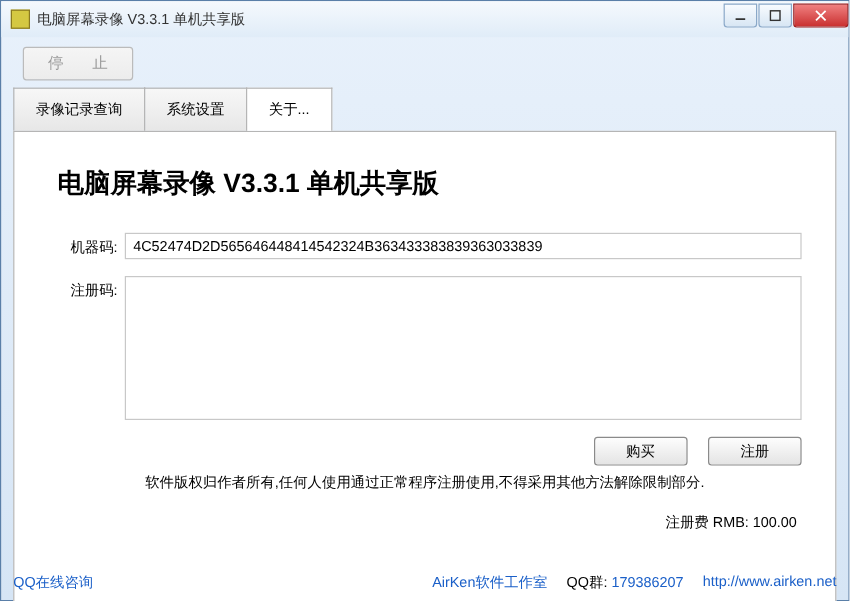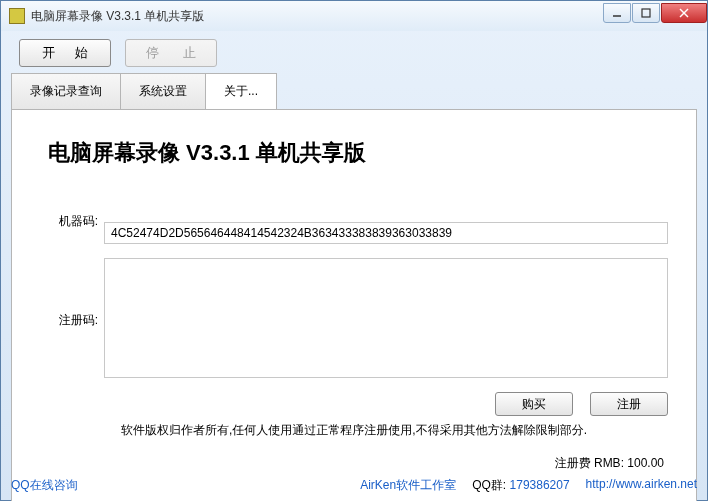--- a/index.html
+++ b/index.html
@@ -13,23 +13,23 @@
 .winbtn.close { width: 46px; background: linear-gradient(#f08080,#c93030); border-color: #a02020; color: #fff; }
 .winbtn svg { width: 10px; height: 10px; }
 .toolbar { padding: 8px 18px 6px; display: flex; gap: 14px; align-items: center; }
 .mainbtn { width: 92px; height: 28px; background: linear-gradient(#fdfdfd,#e6e6e6); border: 1px solid #8a8a8a; border-radius: 3px; font-size: 13px; letter-spacing: 8px; text-indent: 8px; cursor: pointer; }
 .mainbtn:disabled { color: #9a9a9a; border-color: #bbb; background: linear-gradient(#f5f5f5,#ececec); cursor: default; font-family: Liberation Mono, monospace; }
 .tabs { display: flex; padding: 0 10px; }
 .tab { padding: 9px 18px; background: linear-gradient(#f7f7f7,#e7e7e7); border: 1px solid #b5b5b5; border-bottom: none; margin-right: -1px; font-size: 12px; cursor: pointer; }
 .tab.active { background: #fff; position: relative; z-index: 2; }
 .panel { margin: 0 10px 10px; background: #fff; border: 1px solid #b5b5b5; height: 398px; padding: 22px 28px 10px; position: relative; }
 .heading { font-size: 22px; font-weight: bold; margin: 6px 0 26px 8px; }
-.row { display: flex; align-items: center; margin-bottom: 14px; }
+.row { display: flex; align-items: flex-start; margin-bottom: 14px; }
 .label { width: 58px; text-align: right; padding-top: 4px; font-size: 12px; margin-right: 6px; }
-.textinput { flex: 1; height: 22px; border: 1px solid #c8c8c8; padding: 2px 6px; font-size: 12px; font-family: inherit; background: #fff; margin-top: 28px; }
+.textinput { flex: 1; height: 22px; border: 1px solid #c8c8c8; padding: 2px 6px; font-size: 12px; font-family: inherit; background: #fff; }
 .textarea { flex: 1; height: 120px; border: 1px solid #c8c8c8; padding: 4px 6px; font-size: 12px; font-family: inherit; resize: none; background: #fff; }
 .btnrow { text-align: right; margin: 6px 0 6px 64px; }
 .smallbtn { width: 78px; height: 24px; background: linear-gradient(#fdfdfd,#e4e4e4); border: 1px solid #8a8a8a; border-radius: 3px; font-size: 12px; margin-left: 14px; cursor: pointer; }
 .copytext { font-size: 12px; text-align: center; margin-top: 6px; }
 .feetext { font-size: 12px; text-align: right; margin-top: 16px; padding-right: 4px; }
 .footer { position: absolute; left: 10px; right: 10px; bottom: 6px; display: flex; justify-content: space-between; font-size: 12px; }
 .footer .right { display: flex; gap: 16px; }
 .link { color: #1a5fc8; cursor: pointer; }
 </style>
 </head>
@@ -53,21 +53,20 @@
       <div class="winbtn close">
           <svg viewBox="0 0 10 10">
             <line x1="1" y1="1" x2="9" y2="9" stroke="#fff" stroke-width="1.5"></line>
             <line x1="9" y1="1" x2="1" y2="9" stroke="#fff" stroke-width="1.5"></line>
           </svg>
         </div>
     </div>
   </div>
 
   <div class="toolbar">
-    <button class="mainbtn">开 始</button>
     <button class="mainbtn" disabled="">停 止</button>
   </div>
 
   <div class="tabs">
     <div class="tab">录像记录查询</div>
     <div class="tab">系统设置</div>
     <div class="tab active">关于...</div>
   </div>
 
   <div class="panel">

